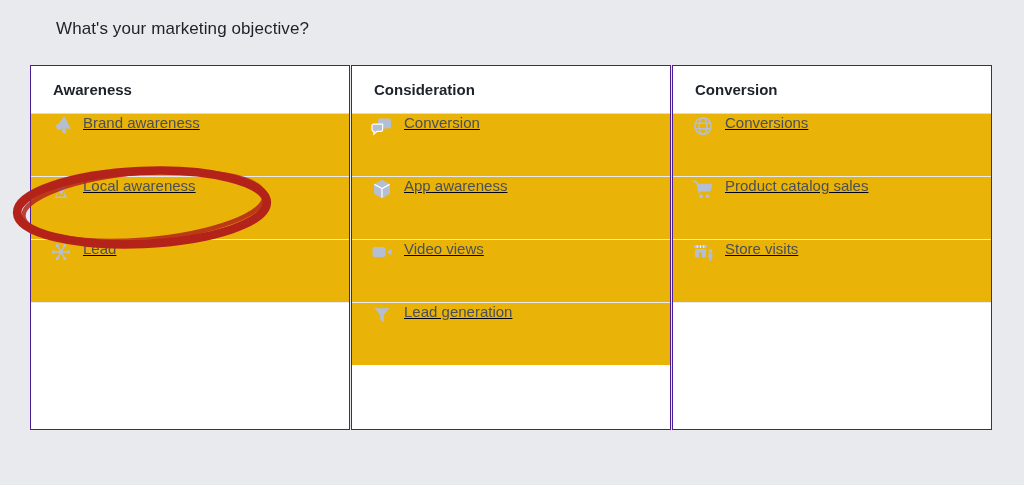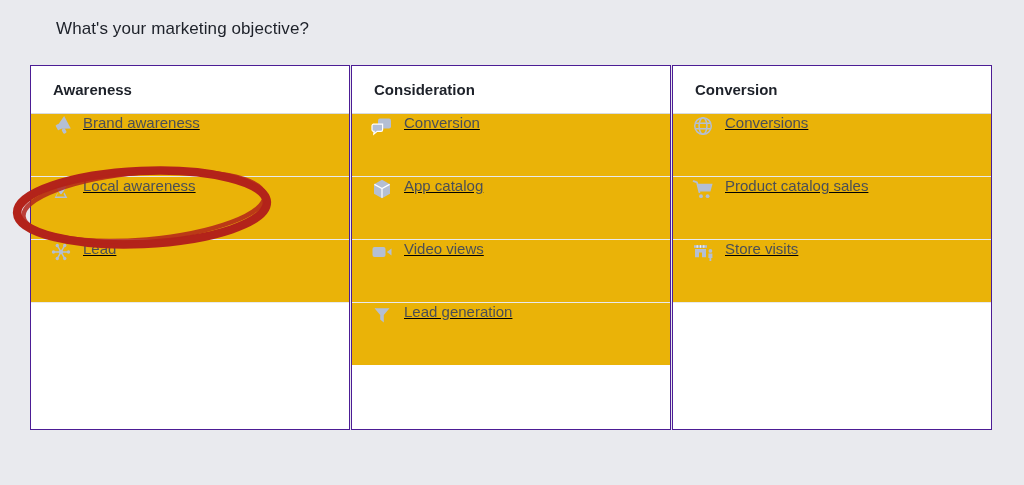--- a/index.html
+++ b/index.html
@@ -157,21 +157,21 @@
       <span class="cell-label">Conversion</span>
     </div>
 
     <div class="cell">
       <span class="icon">
         <svg viewBox="0 0 24 24" fill="#b4bfd4">
           <path d="M12 2.8 20 7.2v9.6L12 21.2 4 16.8V7.2z"></path>
           <path d="M4.4 7.4 12 11.6l7.6-4.2M12 11.6v9.2" stroke="#ffffff" stroke-width="1.2" fill="none"></path>
         </svg>
       </span>
-      <span class="cell-label">App catalog</span>
+      <span class="cell-label">App awareness</span>
     </div>
 
     <div class="cell">
       <span class="icon">
         <svg viewBox="0 0 24 24" fill="#b4bfd4">
           <rect x="2.5" y="7" width="13" height="10" rx="2"></rect>
           <path d="M16.8 12l4.7-3.5v7z"></path>
         </svg>
       </span>
       <span class="cell-label">Video views</span>

